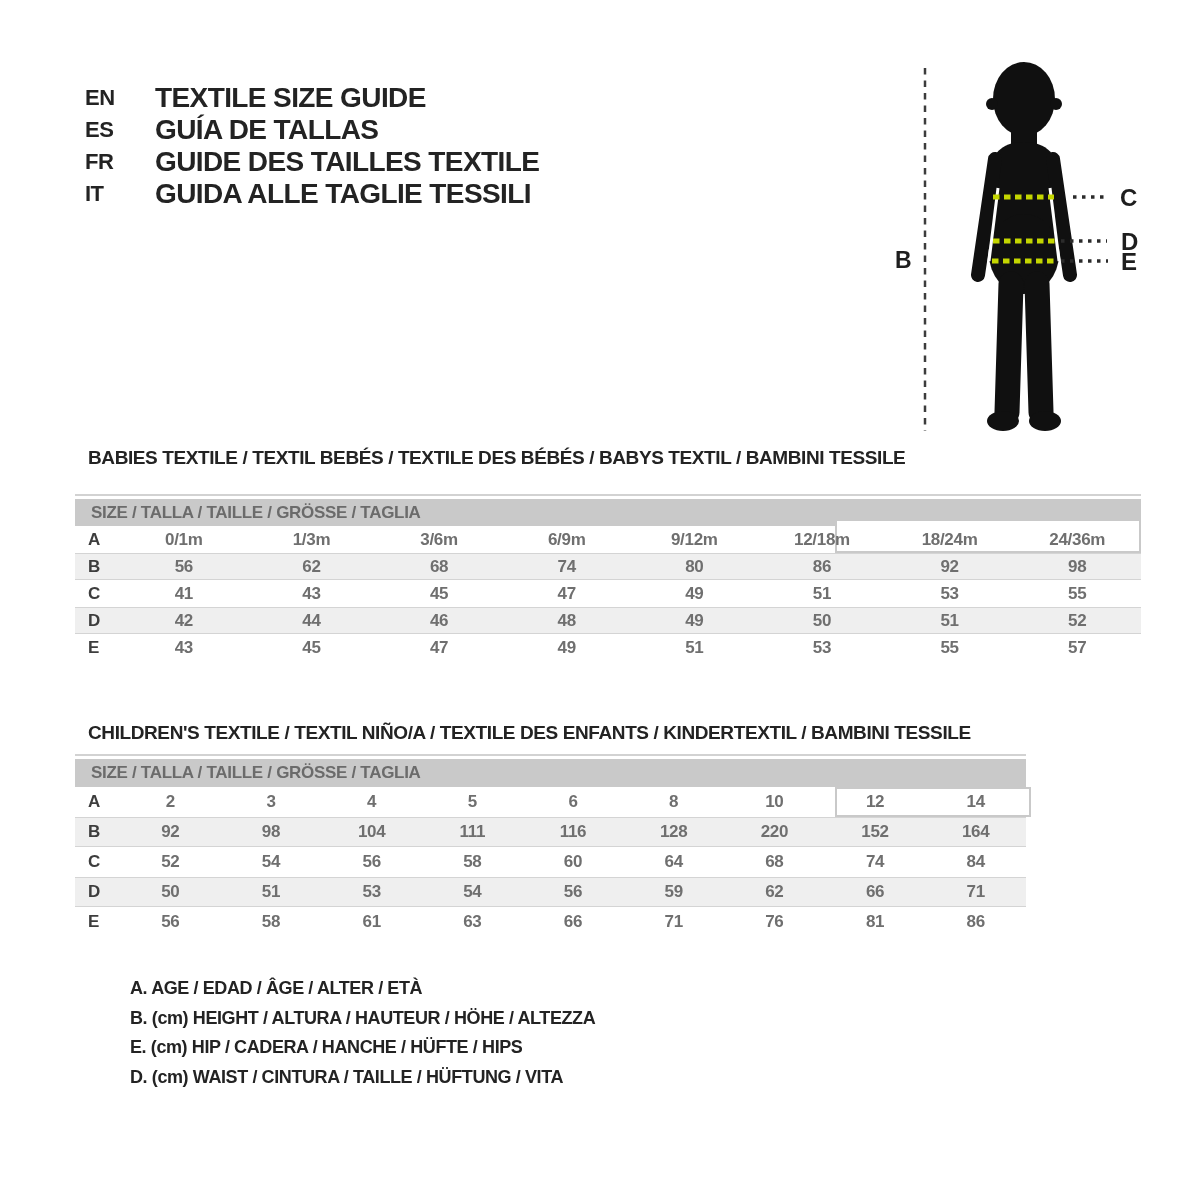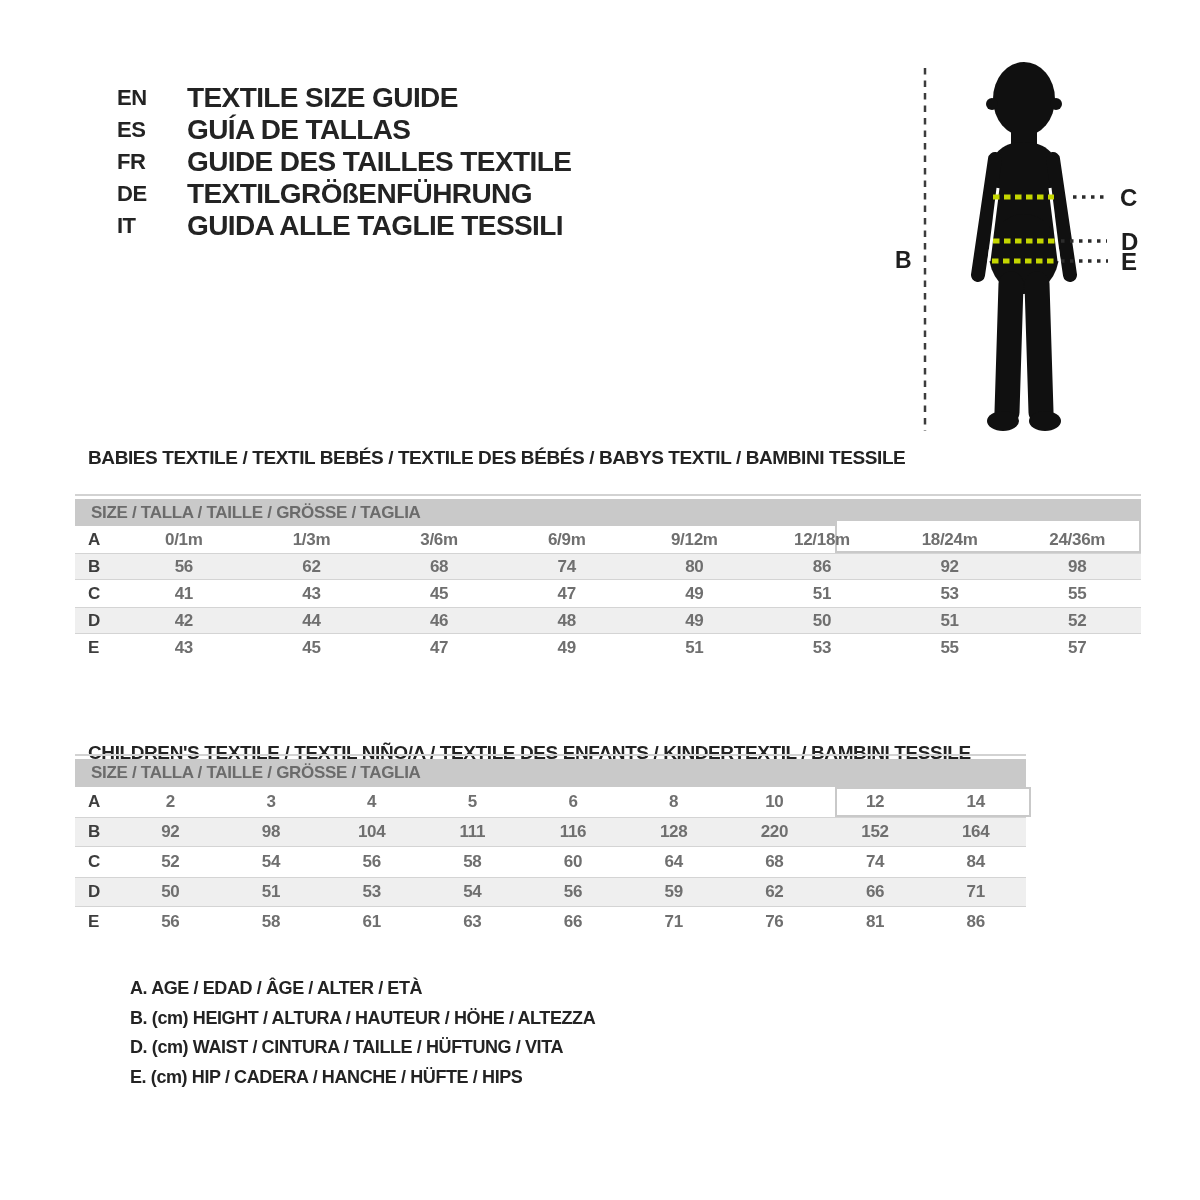--- a/index.html
+++ b/index.html
@@ -5,31 +5,31 @@
   html,body { margin:0; padding:0; background:#ffffff; }
   .canvas {
     position:relative; width:1200px; height:1200px; background:#ffffff;
     font-family:"Liberation Sans", sans-serif; overflow:hidden;
     -webkit-font-smoothing:antialiased;
   }
 
   
   .lang-list { position:absolute; left:85px; top:82px; }
   .lang-row { display:flex; height:32px; align-items:center; }
-  .lang-code { width:70px; font-size:22px; font-weight:700; color:#232323; letter-spacing:-0.5px;margin-left:32px; }
+  .lang-code { width:70px; font-size:22px; font-weight:700; color:#232323; letter-spacing:-0.5px; }
   .lang-label { font-size:28px; font-weight:700; color:#232323; letter-spacing:-0.6px; white-space:nowrap; }
 
   
   .figure { position:absolute; left:875px; top:50px; width:325px; height:395px; }
   .figure text { font-family:"Liberation Sans", sans-serif; font-weight:700; fill:#1e1e1e; }
 
   
   .tbl-title { position:absolute; font-size:19px; font-weight:700; color:#232323; letter-spacing:-0.4px; white-space:nowrap; }
   .babies-title { left:88px; top:447px; }
-  .children-title { left:88px; top:722px;margin-top:20px; }
+  .children-title { left:88px; top:722px; }
 
   
   .tbl { position:absolute; left:75px; }
   .tbl.babies { top:494px; width:1066px; }
   .tbl.children { top:754px; width:951px; }
   .hairline { height:2px; background:#d2d2d2; }
   .thead {
     margin-top:3px; height:27px; background:#c9c9c9; color:#6b6b6b;
     font-size:17px; font-weight:700; line-height:27px; padding-left:16px;
     letter-spacing:-0.3px; position:relative; z-index:1; box-sizing:border-box;
@@ -62,24 +62,20 @@
       </div>
       <div class="lang-row">
         <span class="lang-code">ES</span>
         <span class="lang-label">GUÍA DE TALLAS</span>
       </div>
       <div class="lang-row">
         <span class="lang-code">FR</span>
         <span class="lang-label">GUIDE DES TAILLES TEXTILE</span>
       </div>
       <div class="lang-row">
-        <span class="lang-code">DE</span>
-        <span class="lang-label">TEXTILGRÖßENFÜHRUNG</span>
-      </div>
-      <div class="lang-row">
         <span class="lang-code">IT</span>
         <span class="lang-label">GUIDA ALLE TAGLIE TESSILI</span>
       </div>
     </div>
 
   <svg class="figure" viewBox="0 0 325 395">
 
     <g>
       <line x1="50" y1="18" x2="50" y2="381" stroke="#3c3c3c" stroke-width="2.5" stroke-dasharray="6.5,6"></line>
     </g>
@@ -245,17 +241,17 @@
           <span class="cell">76</span>
           <span class="cell">81</span>
           <span class="cell">86</span>
         </div>
       </div>
     </div>
 
   <div class="legend" id="legend">
       <div class="legend-line">A. AGE / EDAD / ÂGE / ALTER / ETÀ</div>
       <div class="legend-line">B. (cm) HEIGHT / ALTURA / HAUTEUR / HÖHE / ALTEZZA</div>
+      <div class="legend-line">E. (cm) HIP / CADERA / HANCHE / HÜFTE / HIPS</div>
       <div class="legend-line">D. (cm) WAIST / CINTURA / TAILLE / HÜFTUNG / VITA</div>
-      <div class="legend-line">E. (cm) HIP / CADERA / HANCHE / HÜFTE / HIPS</div>
     </div>
 
 </div>
 
 </body></html>

